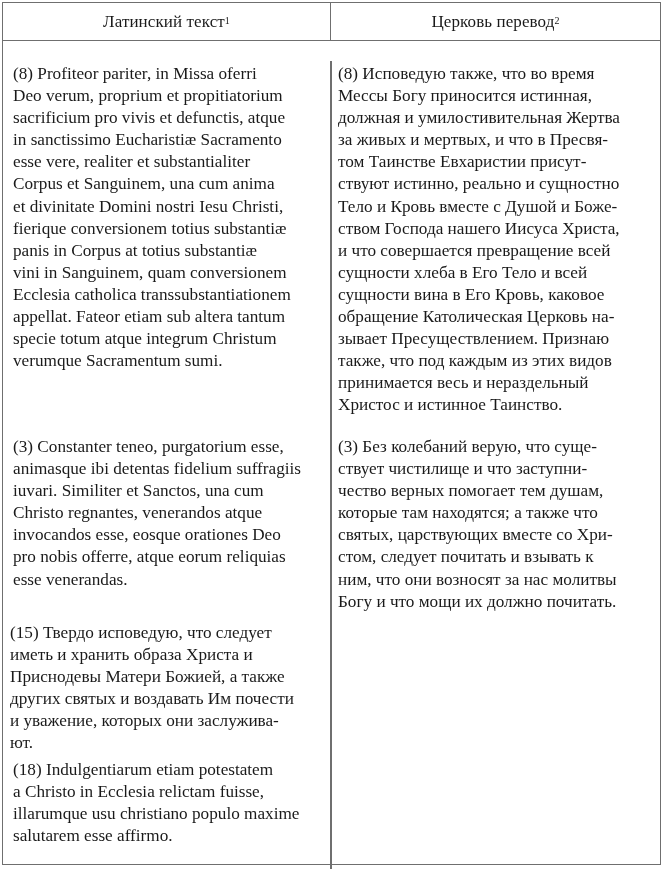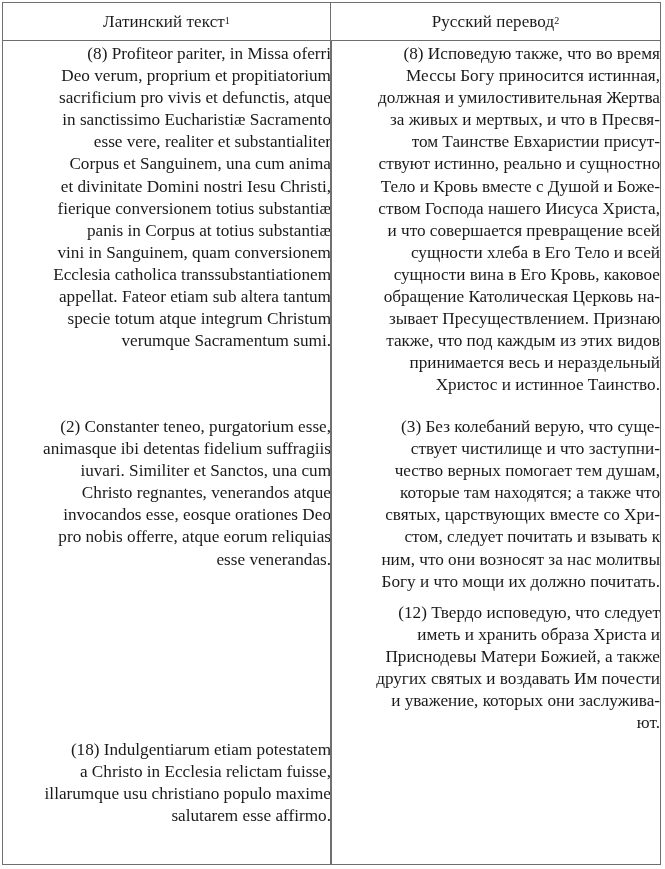--- a/index.html
+++ b/index.html
@@ -4,21 +4,20 @@
 <style>
   html, body { margin: 0; padding: 0; background: #ffffff; }
   body { width: 665px; height: 869px; overflow: hidden; }
   .table {
     position: absolute; left: 2px; top: 2px;
     width: 659px; height: 863px;
     border: 1.5px solid #6f6f6f;
     box-sizing: border-box;
     font-family: "Liberation Serif", serif;
     color: #1a1a1a;
-    text-align: right;
   }
   .header {
     display: flex; height: 38px;
     border-bottom: 1.5px solid #6f6f6f;
     box-sizing: border-box;
   }
   .hcell {
     flex: 0 0 auto; display: flex; align-items: center; justify-content: center;
     font-size: 17px; letter-spacing: 0.1px;
   }
@@ -28,37 +27,37 @@
   .body { position: relative; }
   .divider {
     position: absolute; left: 327px; top: 0; bottom: 0; width: 1.5px; background: #6f6f6f;
   }
   .row { display: flex; }
   .cell {
     font-size: 17.2px; line-height: 22.1px; white-space: pre-line;
     box-sizing: border-box; padding: 0 0 0 10px;
   }
   .cell.left { width: 328px; }
-  .cell.right { flex: 1; padding-left: 14px; }
-  .row.r8 { padding-top: 2px; height: 373px; }
+  .cell.right { flex: 1; padding-left: 7px; }
+  .row.r8 { padding-top: 2px; height: 373px; margin-top: 20px; }
   .row.r9 { height: 186px; }
   .row.r10 { height: 137px; }
   .row.r11 { height: 125px; }
 </style>
 </head>
 <body>
 
 <div class="table">
   <div class="header">
     <div class="hcell left">
       <span>Латинский текст</span>
         <sup>1</sup>
     </div>
     <div class="hcell right">
-      <span>Русский перевод</span>
+      <span>Церковь перевод</span>
         <sup>2</sup>
     </div>
   </div>
   <div class="body">
     <div class="divider"></div>
     <div class="row r8">
       <div class="cell left">(8) Profiteor pariter, in Missa oferri
 Deo verum, proprium et propitiatorium
 sacrificium pro vivis et defunctis, atque
 in sanctissimo Eucharistiæ Sacramento
@@ -83,38 +82,38 @@
 и что совершается превращение всей
 сущности хлеба в Его Тело и всей
 сущности вина в Его Кровь, каковое
 обращение Католическая Церковь на-
 зывает Пресуществлением. Признаю
 также, что под каждым из этих видов
 принимается весь и нераздельный
 Христос и истинное Таинство.</div>
     </div>
     <div class="row r9">
-      <div class="cell left">(2) Constanter teneo, purgatorium esse,
+      <div class="cell left">(3) Constanter teneo, purgatorium esse,
 animasque ibi detentas fidelium suffragiis
 iuvari. Similiter et Sanctos, una cum
 Christo regnantes, venerandos atque
 invocandos esse, eosque orationes Deo
 pro nobis offerre, atque eorum reliquias
 esse venerandas.</div>
       <div class="cell right">(3) Без колебаний верую, что суще-
 ствует чистилище и что заступни-
 чество верных помогает тем душам,
 которые там находятся; а также что
 святых, царствующих вместе со Хри-
 стом, следует почитать и взывать к
 ним, что они возносят за нас молитвы
 Богу и что мощи их должно почитать.</div>
     </div>
     <div class="row r10">
-      <div class="cell right">(12) Твердо исповедую, что следует
+      <div class="cell right">(15) Твердо исповедую, что следует
 иметь и хранить образа Христа и
 Приснодевы Матери Божией, а также
 других святых и воздавать Им почести
 и уважение, которых они заслужива-
 ют.</div>
     </div>
     <div class="row r11">
       <div class="cell left">(18) Indulgentiarum etiam potestatem
 a Christo in Ecclesia relictam fuisse,
 illarumque usu christiano populo maxime

